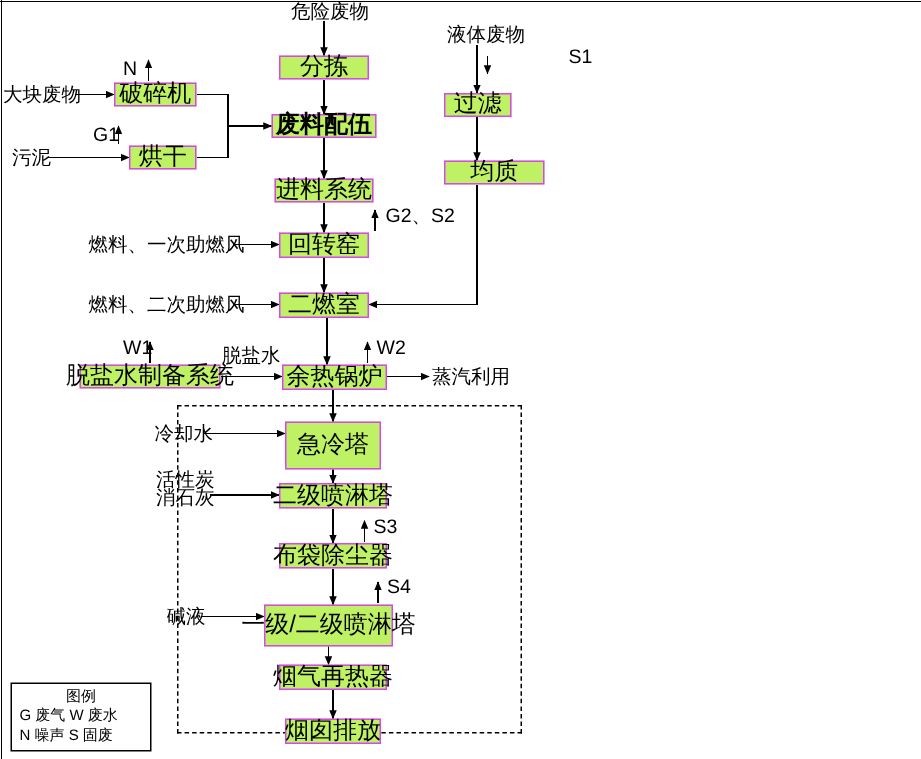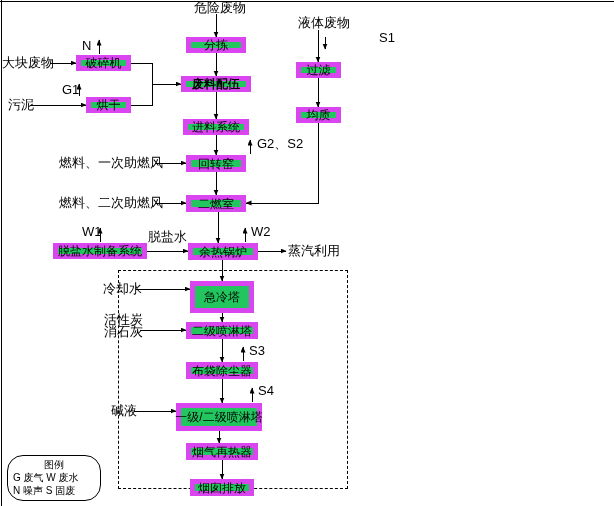--- a/index.html
+++ b/index.html
@@ -8,24 +8,24 @@
   #page {
     position: relative;
     width: 614px;
     height: 506px;
     background: #ffffff;
     overflow: hidden;
   }
   #edges-svg { position: absolute; left: 0; top: 0; }
   .node {
     position: absolute;
-    border: 5px solid #d946ef;
-    background: #22c55e;
+    border: 1px solid #d946ef;
+    background: #bef264;
     color: #000;
-    font-size: 12px;
+    font-size: 16px;
     line-height: 1;
     display: flex;
     align-items: center;
     justify-content: center;
     white-space: nowrap;
   }
   .flabel {
     position: absolute;
     color: #000;
     font-size: 13px;
@@ -97,21 +97,21 @@
       <polyline points="0,1 614,1" fill="none" stroke="#000000" stroke-width="1" shape-rendering="crispEdges"></polyline>
       <polyline points="1,0 1,506" fill="none" stroke="#000000" stroke-width="1" shape-rendering="crispEdges"></polyline>
     </svg>
   <div id="dashed-region" style="left: 118px; top: 270px; width: 230px; height: 219px;"></div>
   <div id="nodes-layer">
       <div class="node" style="left: 186px; top: 37px; width: 60px; height: 16px;">分拣</div>
       <div class="node" style="left: 76px; top: 55px; width: 55px; height: 16px;">破碎机</div>
       <div class="node" style="left: 296px; top: 62px; width: 45px; height: 16px;">过滤</div>
       <div class="node" style="left: 181px; top: 76px; width: 70px; height: 16px; font-weight: bold;">废料配伍</div>
       <div class="node" style="left: 86px; top: 97px; width: 45px; height: 16px;">烘干</div>
-      <div class="node" style="left: 296px; top: 107px; width: 45px; height: 16px;">均质</div>
+      <div class="node" style="left: 296px; top: 107px; width: 67px; height: 16px;">均质</div>
       <div class="node" style="left: 183px; top: 119px; width: 66px; height: 16px;">进料系统</div>
       <div class="node" style="left: 186px; top: 155px; width: 60px; height: 17px;">回转窑</div>
       <div class="node" style="left: 186px; top: 195px; width: 60px; height: 17px;">二燃室</div>
       <div class="node" style="left: 53px; top: 243px; width: 94px; height: 16px;">脱盐水制备系统</div>
       <div class="node" style="left: 188px; top: 243px; width: 70px; height: 17px;">余热锅炉</div>
       <div class="node" style="left: 190px; top: 281px; width: 64px; height: 32px;">急冷塔</div>
       <div class="node" style="left: 186px; top: 322px; width: 72px; height: 17px;">二级喷淋塔</div>
       <div class="node" style="left: 186px; top: 362px; width: 72px; height: 17px;">布袋除尘器</div>
       <div class="node" style="left: 176px; top: 403px; width: 86px; height: 28px;">一级/二级喷淋塔</div>
       <div class="node" style="left: 186px; top: 443px; width: 72px; height: 17px;">烟气再热器</div>
@@ -132,20 +132,20 @@
       <div class="flabel bold" style="left: 148px; top: 231px;">脱盐水</div>
       <div class="flabel" style="left: 251px; top: 226px;">W2</div>
       <div class="flabel bold" style="left: 288px; top: 245px;">蒸汽利用</div>
       <div class="flabel" style="left: 103px; top: 283px;">冷却水</div>
       <div class="flabel" style="left: 104px; top: 314px;">活性炭</div>
       <div class="flabel" style="left: 104px; top: 326px;">消石灰</div>
       <div class="flabel" style="left: 249px; top: 345px;">S3</div>
       <div class="flabel" style="left: 258px; top: 385px;">S4</div>
       <div class="flabel" style="left: 111px; top: 405px;">碱液</div>
     </div>
-  <div id="legend" style="left: 7px; top: 455px; width: 94px; height: 46px; border-radius: 16px;">
+  <div id="legend" style="left: 7px; top: 455px; width: 94px; height: 46px;">
     <div class="legend-title">图例</div>
     <div id="legend-rows">
         <div class="legend-row">G 废气 W 废水</div>
         <div class="legend-row">N 噪声 S 固废</div>
       </div>
   </div>
 </div>
 
 </body></html>

